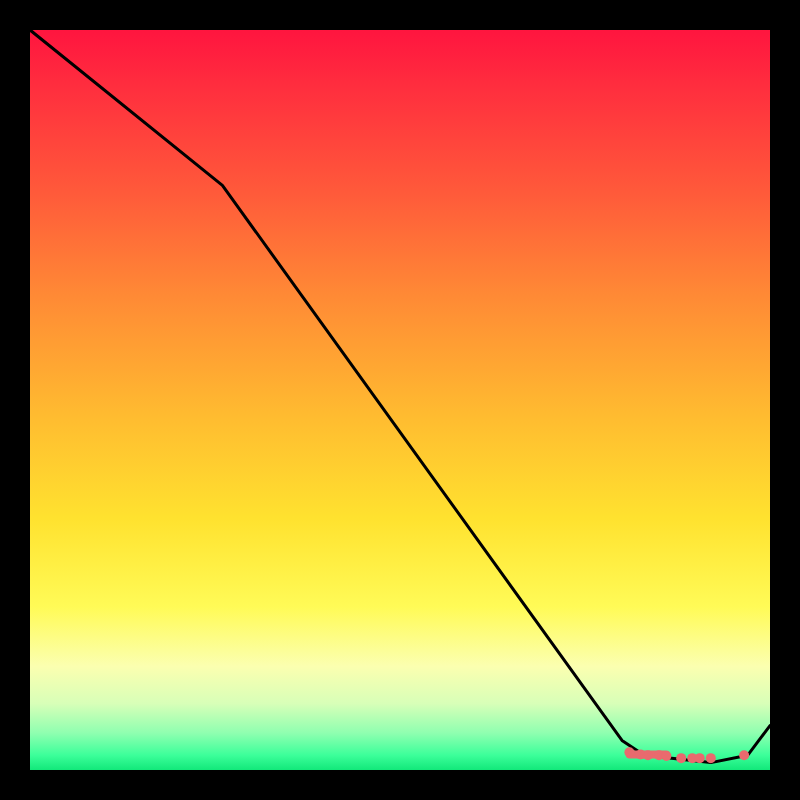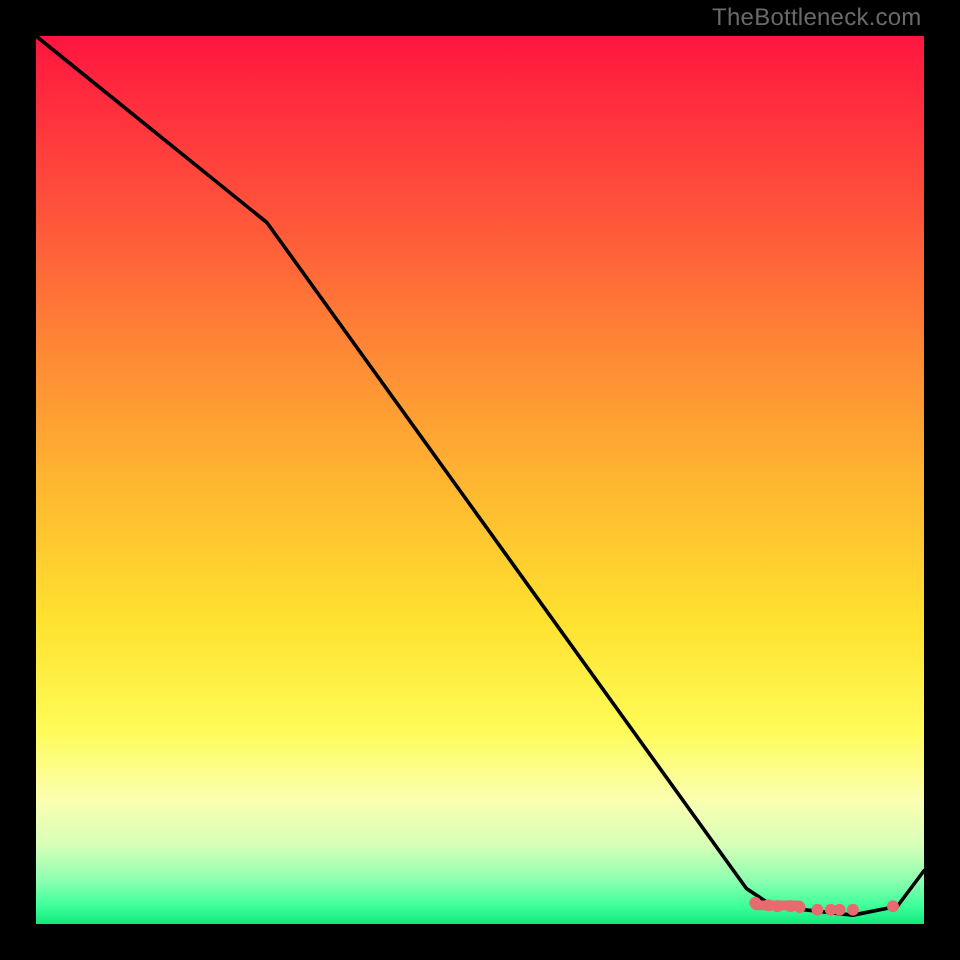--- a/index.html
+++ b/index.html
@@ -57,21 +57,20 @@
     height: 740px;
     overflow: visible;
   }
 </style>
 </head>
 <body>
 
 <div class="frame">
   <div class="plot"></div>
 
-  <div class="watermark">TheBottleneck.com</div>
 
   <svg class="overlay" viewBox="0 0 740 740" preserveAspectRatio="none">
     <g id="svg-content">
         <path d="M0.00 0.00 L192.40 155.40 L592.00 710.40 L614.20 725.20 L680.80 732.60 L717.80 725.20 L740.00 695.60" fill="none" stroke="#000000" stroke-width="3" stroke-linecap="round" stroke-linejoin="round"></path>
         <rect x="595.70" y="720.46" width="44.40" height="8" rx="4" fill="#e96a6e"></rect>
         <circle cx="599.40" cy="722.24" r="5" fill="#e96a6e"></circle>
         <circle cx="610.50" cy="724.46" r="5" fill="#e96a6e"></circle>
         <circle cx="617.90" cy="725.20" r="5" fill="#e96a6e"></circle>
         <circle cx="629.00" cy="725.20" r="5" fill="#e96a6e"></circle>
         <circle cx="636.40" cy="725.94" r="5" fill="#e96a6e"></circle>

